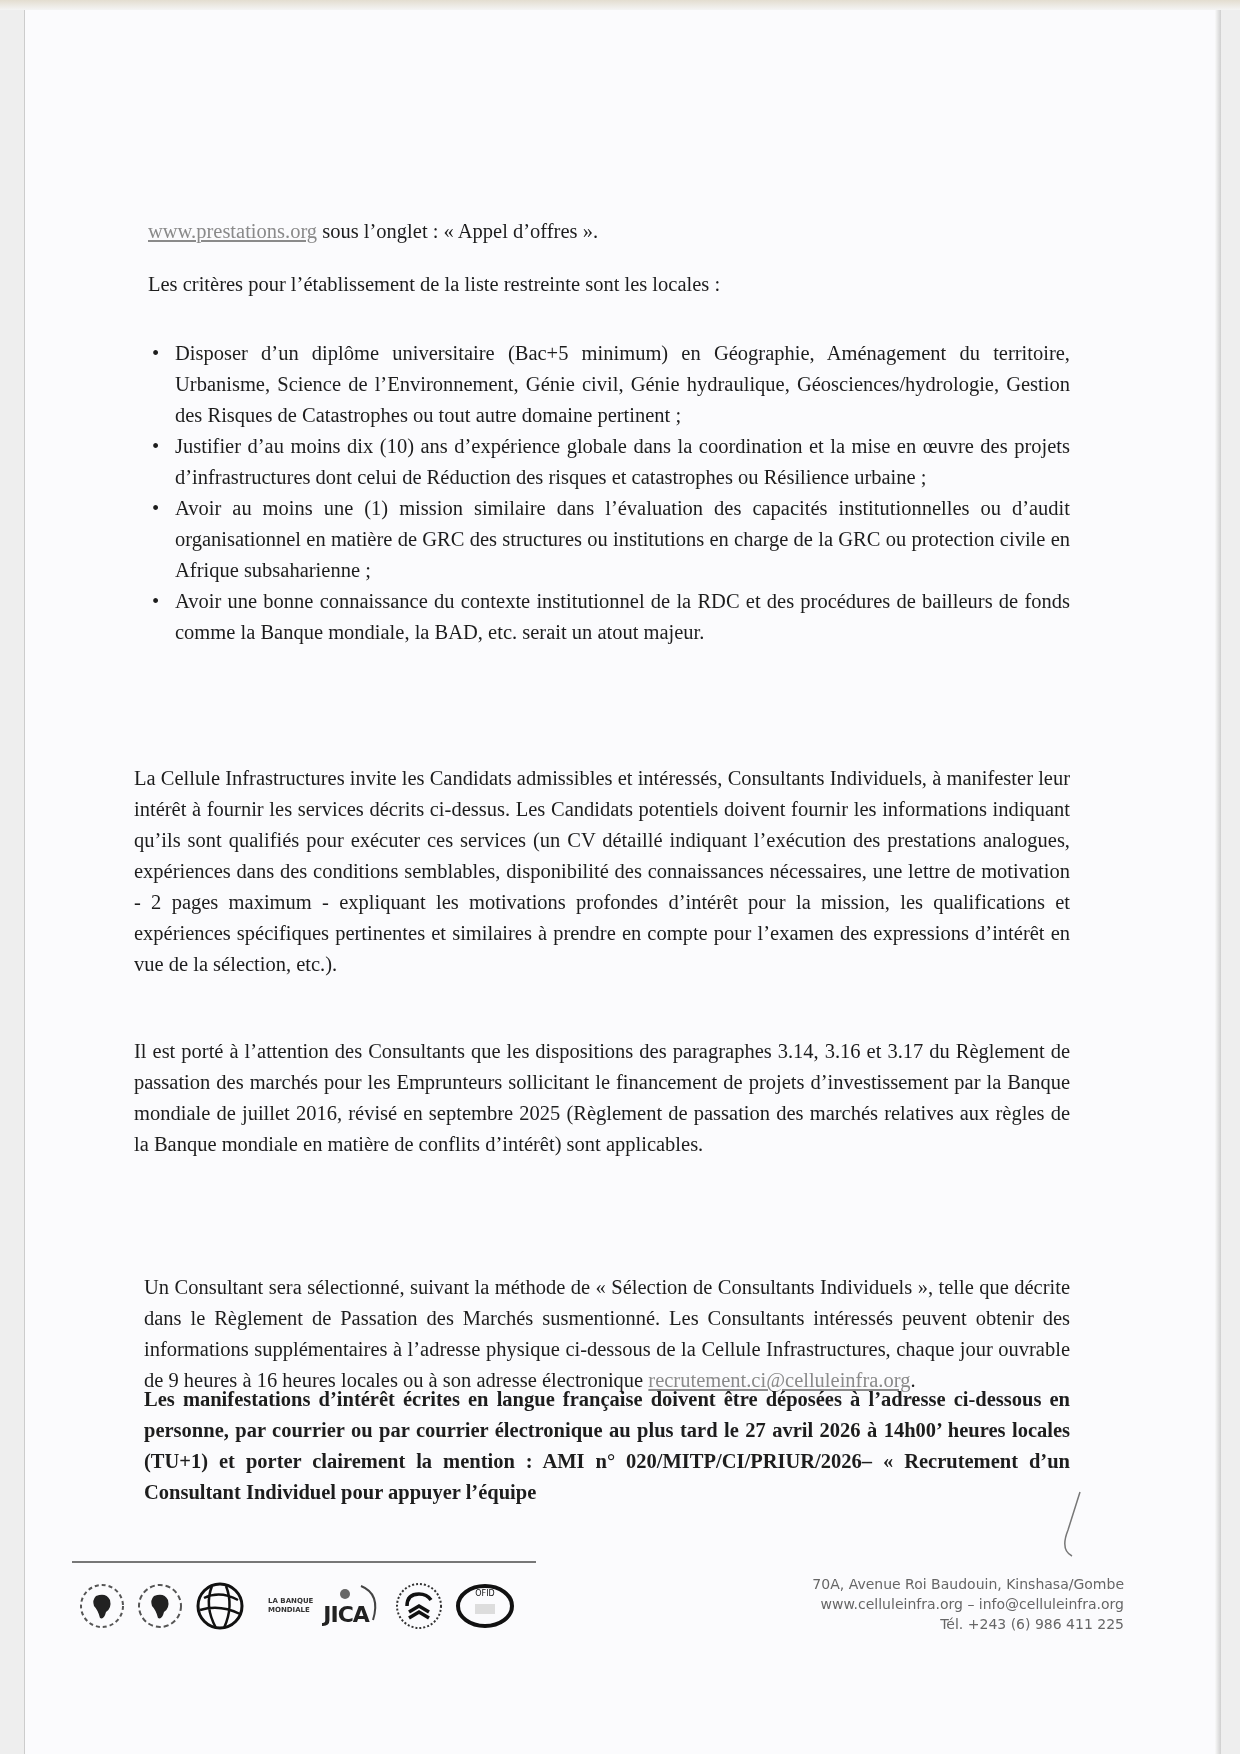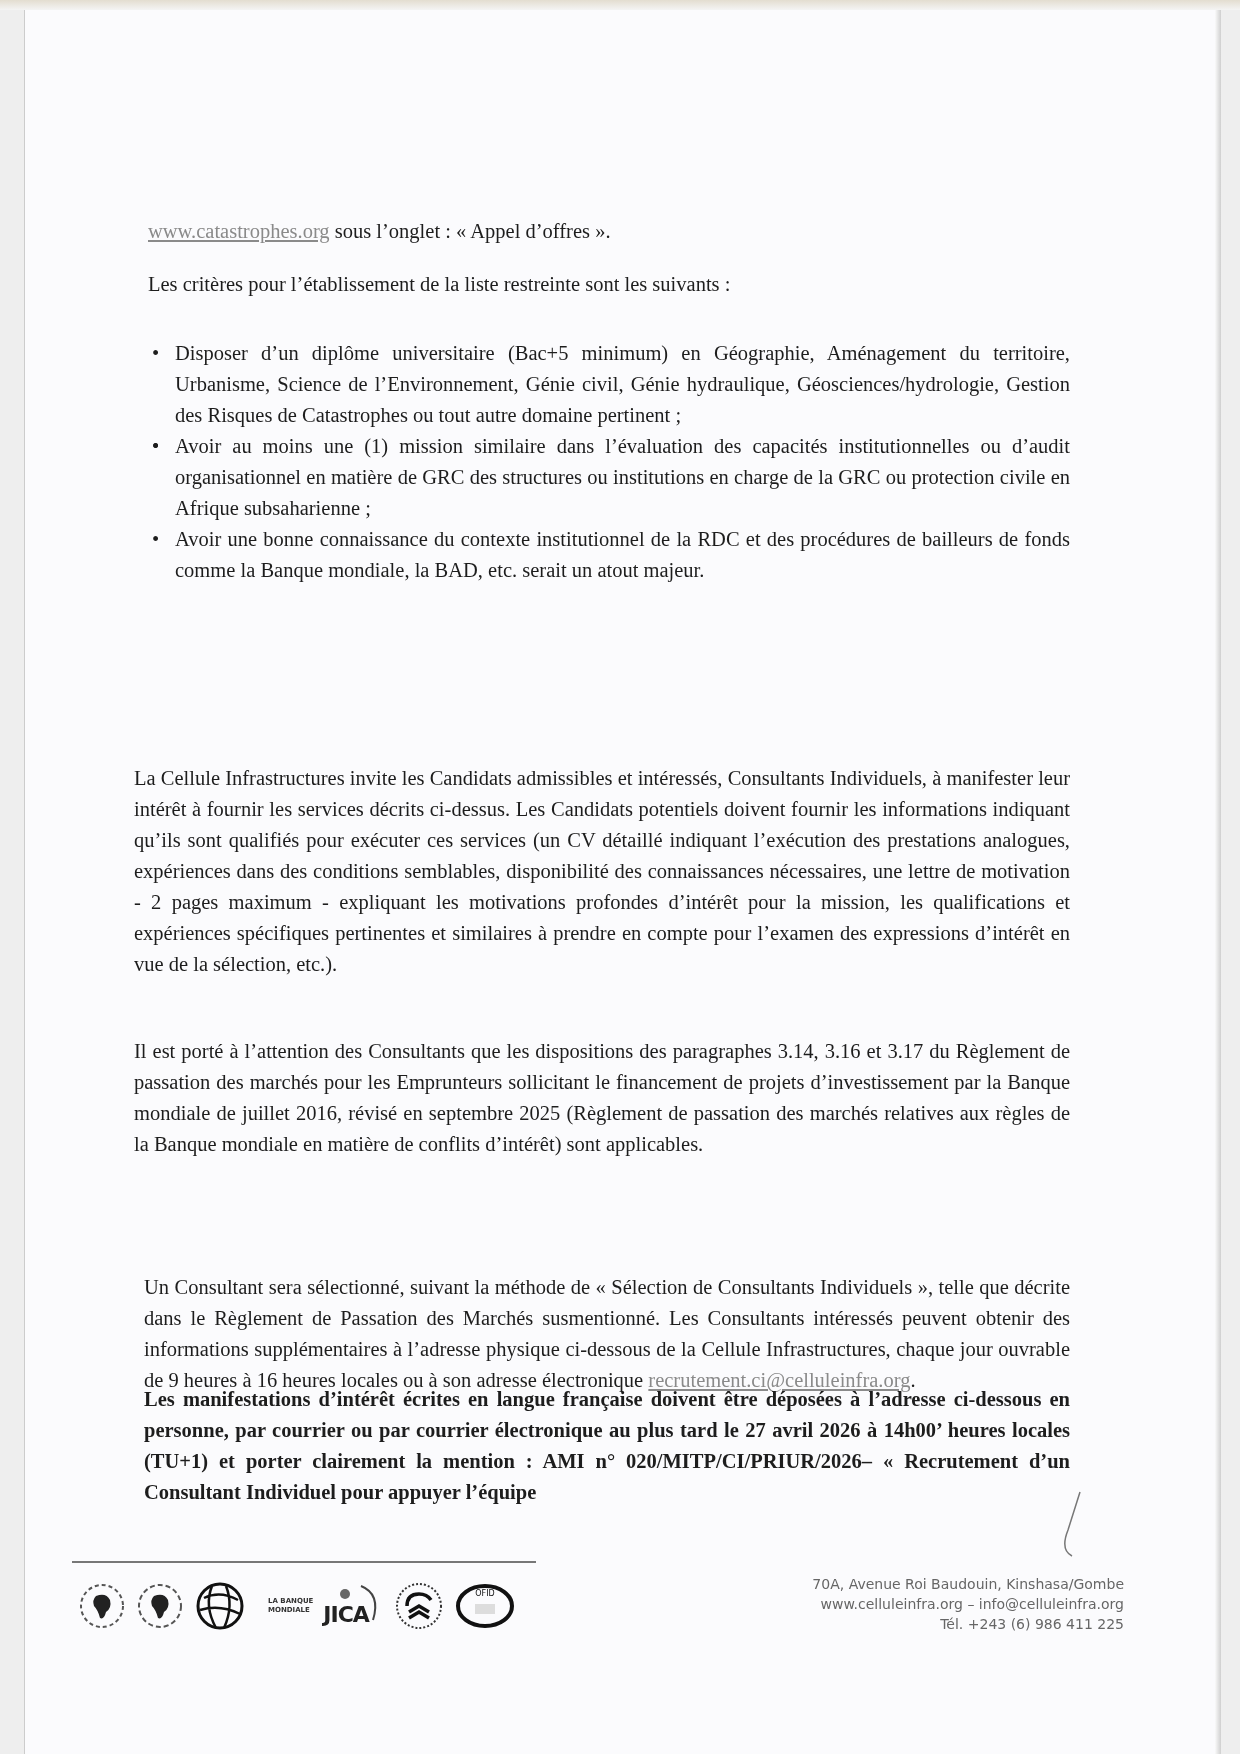--- a/index.html
+++ b/index.html
@@ -23,28 +23,28 @@
 </head>
 <body>
 
 <div class="topband"></div>
 <div class="page"></div>
 <div class="rightedge"></div>
 
 <div class="content">
   <div class="p" style="top:185px;">
     <br>
-    <a class="link">www.catastrophes.org</a><span> sous l’onglet : « Appel d’offres ».</span>
+    <a class="link">www.prestations.org</a><span> sous l’onglet : « Appel d’offres ».</span>
   </div>
 
-  <div class="p" style="top:269px;">Les critères pour l’établissement de la liste restreinte sont les suivants :</div>
+  <div class="p" style="top:269px;">Les critères pour l’établissement de la liste restreinte sont les locales :</div>
 
   <ul class="p" style="top:338px;">
     <li class="bl"><span class="dot">•</span><span>Disposer d’un diplôme universitaire (Bac+5 minimum) en Géographie, Aménagement du territoire, Urbanisme, Science de l’Environnement, Génie civil, Génie hydraulique, Géosciences/hydrologie, Gestion des Risques de Catastrophes ou tout autre domaine pertinent ;</span></li>
-    <li class="bl"><span class="dot">•</span></li>
+    <li class="bl"><span class="dot">•</span><span>Justifier d’au moins dix (10) ans d’expérience globale dans la coordination et la mise en œuvre des projets d’infrastructures dont celui de Réduction des risques et catastrophes ou Résilience urbaine ;</span></li>
     <li class="bl"><span class="dot">•</span><span>Avoir au moins une (1) mission similaire dans l’évaluation des capacités institutionnelles ou d’audit organisationnel en matière de GRC des structures ou institutions en charge de la GRC ou protection civile en Afrique subsaharienne ;</span></li>
     <li class="bl"><span class="dot">•</span><span>Avoir une bonne connaissance du contexte institutionnel de la RDC et des procédures de bailleurs de fonds comme la Banque mondiale, la BAD, etc. serait un atout majeur.</span></li>
   </ul>
 
   <div class="p" style="top:763px;left:-14px;width:936px;">La Cellule Infrastructures invite les Candidats admissibles et intéressés, Consultants Individuels, à manifester leur intérêt à fournir les services décrits ci-dessus. Les Candidats potentiels doivent fournir les informations indiquant qu’ils sont qualifiés pour exécuter ces services (un CV détaillé indiquant l’exécution des prestations analogues, expériences dans des conditions semblables, disponibilité des connaissances nécessaires, une lettre de motivation - 2 pages maximum - expliquant les motivations profondes d’intérêt pour la mission, les qualifications et expériences spécifiques pertinentes et similaires à prendre en compte pour l’examen des expressions d’intérêt en vue de la sélection, etc.).</div>
 
   <div class="p" style="top:1036px;left:-14px;width:936px;">Il est porté à l’attention des Consultants que les dispositions des paragraphes 3.14, 3.16 et 3.17 du Règlement de passation des marchés pour les Emprunteurs sollicitant le financement de projets d’investissement par la Banque mondiale de juillet 2016, révisé en septembre 2025 (Règlement de passation des marchés relatives aux règles de la Banque mondiale en matière de conflits d’intérêt) sont applicables.</div>
 
   <div class="p" style="top:1272px;left:-4px;width:926px;">
     <span>Un Consultant sera sélectionné, suivant la méthode de « Sélection de Consultants Individuels », telle que décrite dans le Règlement de Passation des Marchés susmentionné. Les Consultants intéressés peuvent obtenir des informations supplémentaires à l’adresse physique ci-dessous de la Cellule Infrastructures, chaque jour ouvrable de 9 heures à 16 heures locales ou à son adresse électronique </span><a class="link">recrutement.ci@celluleinfra.org</a><span>.</span>

